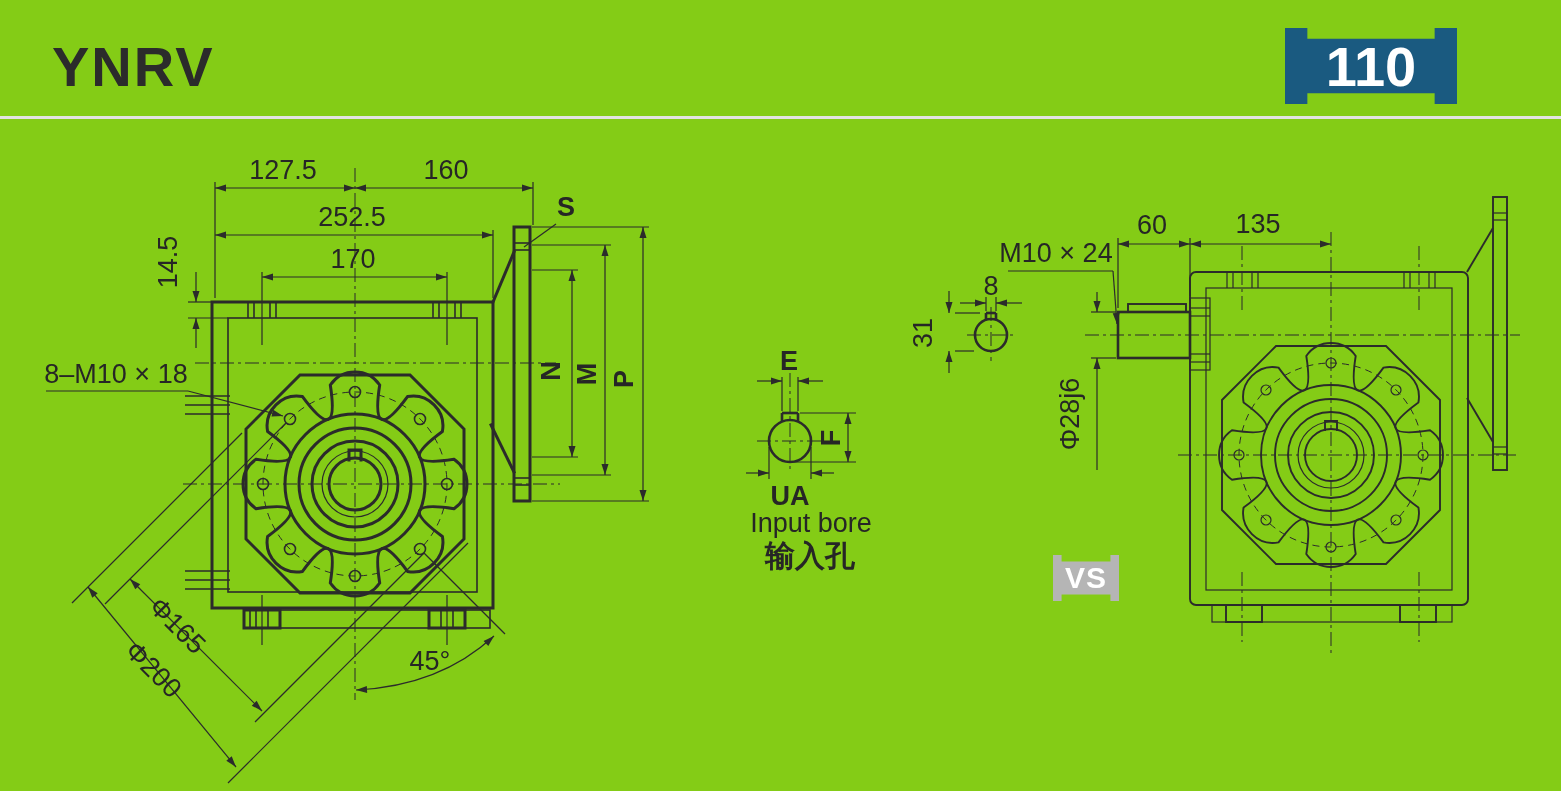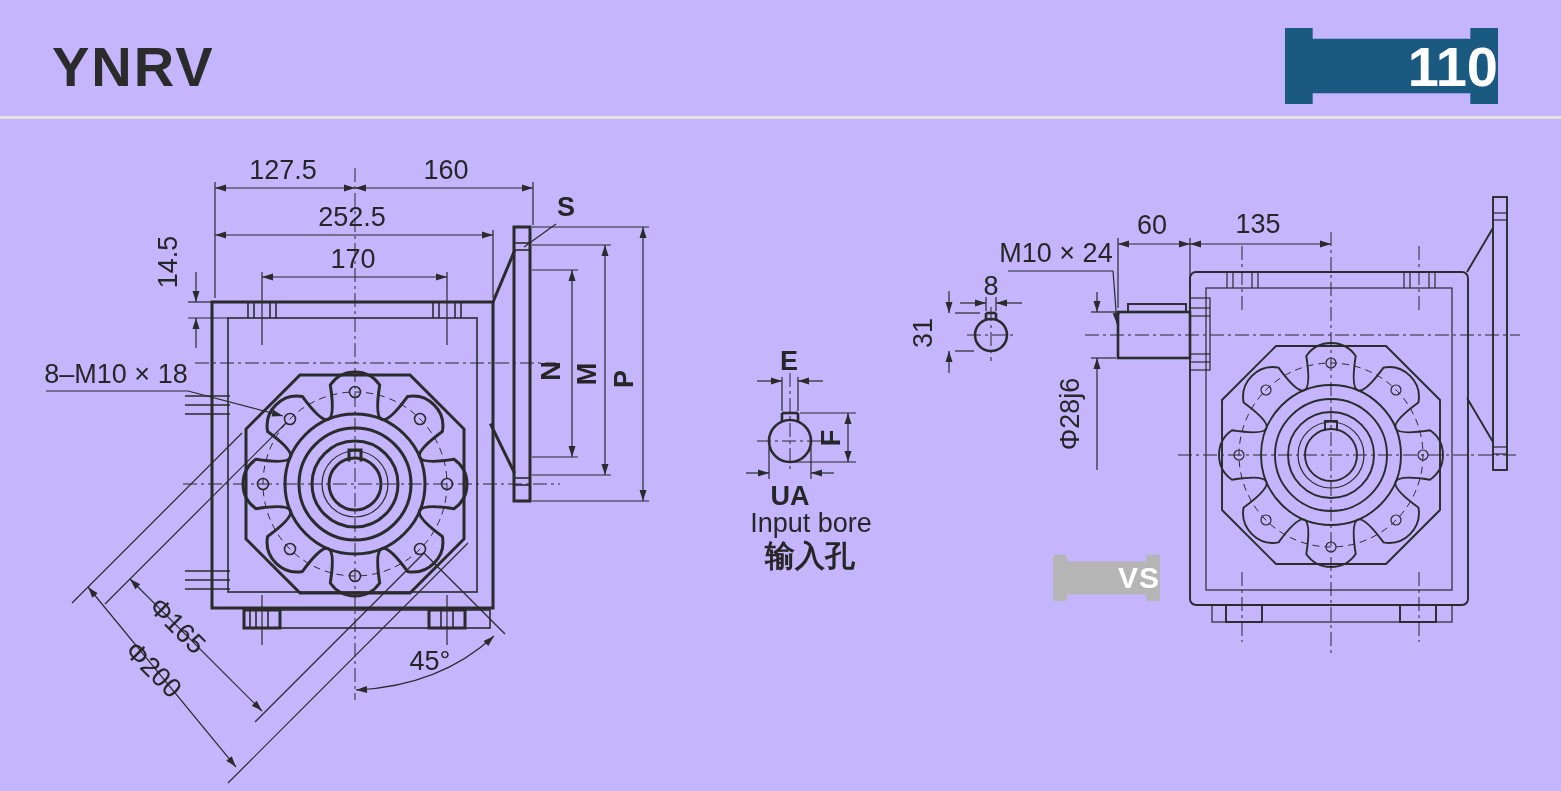--- a/index.html
+++ b/index.html
@@ -1,23 +1,23 @@
 <!DOCTYPE html>
 <html><head>
 <meta charset="utf-8">
 <style>
   html,body{margin:0;padding:0;background:#ffffff;}
-  #canvas{position:relative;width:1561px;height:791px;background:#c4b5fd;overflow:hidden;
+  #canvas{position:relative;width:1561px;height:791px;background:#84cc16;overflow:hidden;
           font-family:"Liberation Sans", sans-serif;color:#262626;text-decoration:underline;}
   .page-title{position:absolute;left:52px;top:34px;font-size:56px;font-weight:800;
               letter-spacing:2px;color:#2b2b2b;}
   .hdr-rule{position:absolute;left:0;top:116px;width:1561px;height:3px;background:#e3e3e3;}
-  .plate-badge{position:absolute;display:flex;align-items:center;justify-content:flex-end;
+  .plate-badge{position:absolute;display:flex;align-items:center;justify-content:center;
     clip-path:polygon(0% 0%,13% 0%,13% 14%,87% 14%,87% 0%,100% 0%,100% 100%,87% 100%,87% 86%,13% 86%,13% 100%,0% 100%);
-    color:#ffffff;font-weight:bold;padding-left:41px;}
+    color:#ffffff;font-weight:bold;}
   .badge-model{left:1285px;top:28px;width:172px;height:76px;background:#1a5a80;font-size:56px;}
   .badge-vs{left:1053px;top:531px;width:66px;height:46px;background:#b5b5b5;font-size:30px;letter-spacing:1px;margin-top:24px;}
   svg{position:absolute;left:0;top:0;}
   .o{stroke:#2b2b2b;stroke-width:3;fill:none;stroke-linecap:square;}
   .m{stroke:#2b2b2b;stroke-width:1.6;fill:none;}
   .t{stroke:#2b2b2b;stroke-width:1.2;fill:none;}
   .ro{stroke:#2b2b2b;stroke-width:1.9;fill:none;}
   .rs{stroke:#2b2b2b;stroke-width:2.6;fill:none;}
   .c{stroke:#2b2b2b;stroke-width:1;fill:none;stroke-dasharray:14 4 3 4;}
   .dz{stroke:#2b2b2b;stroke-width:1;fill:none;stroke-dasharray:7 5;}

